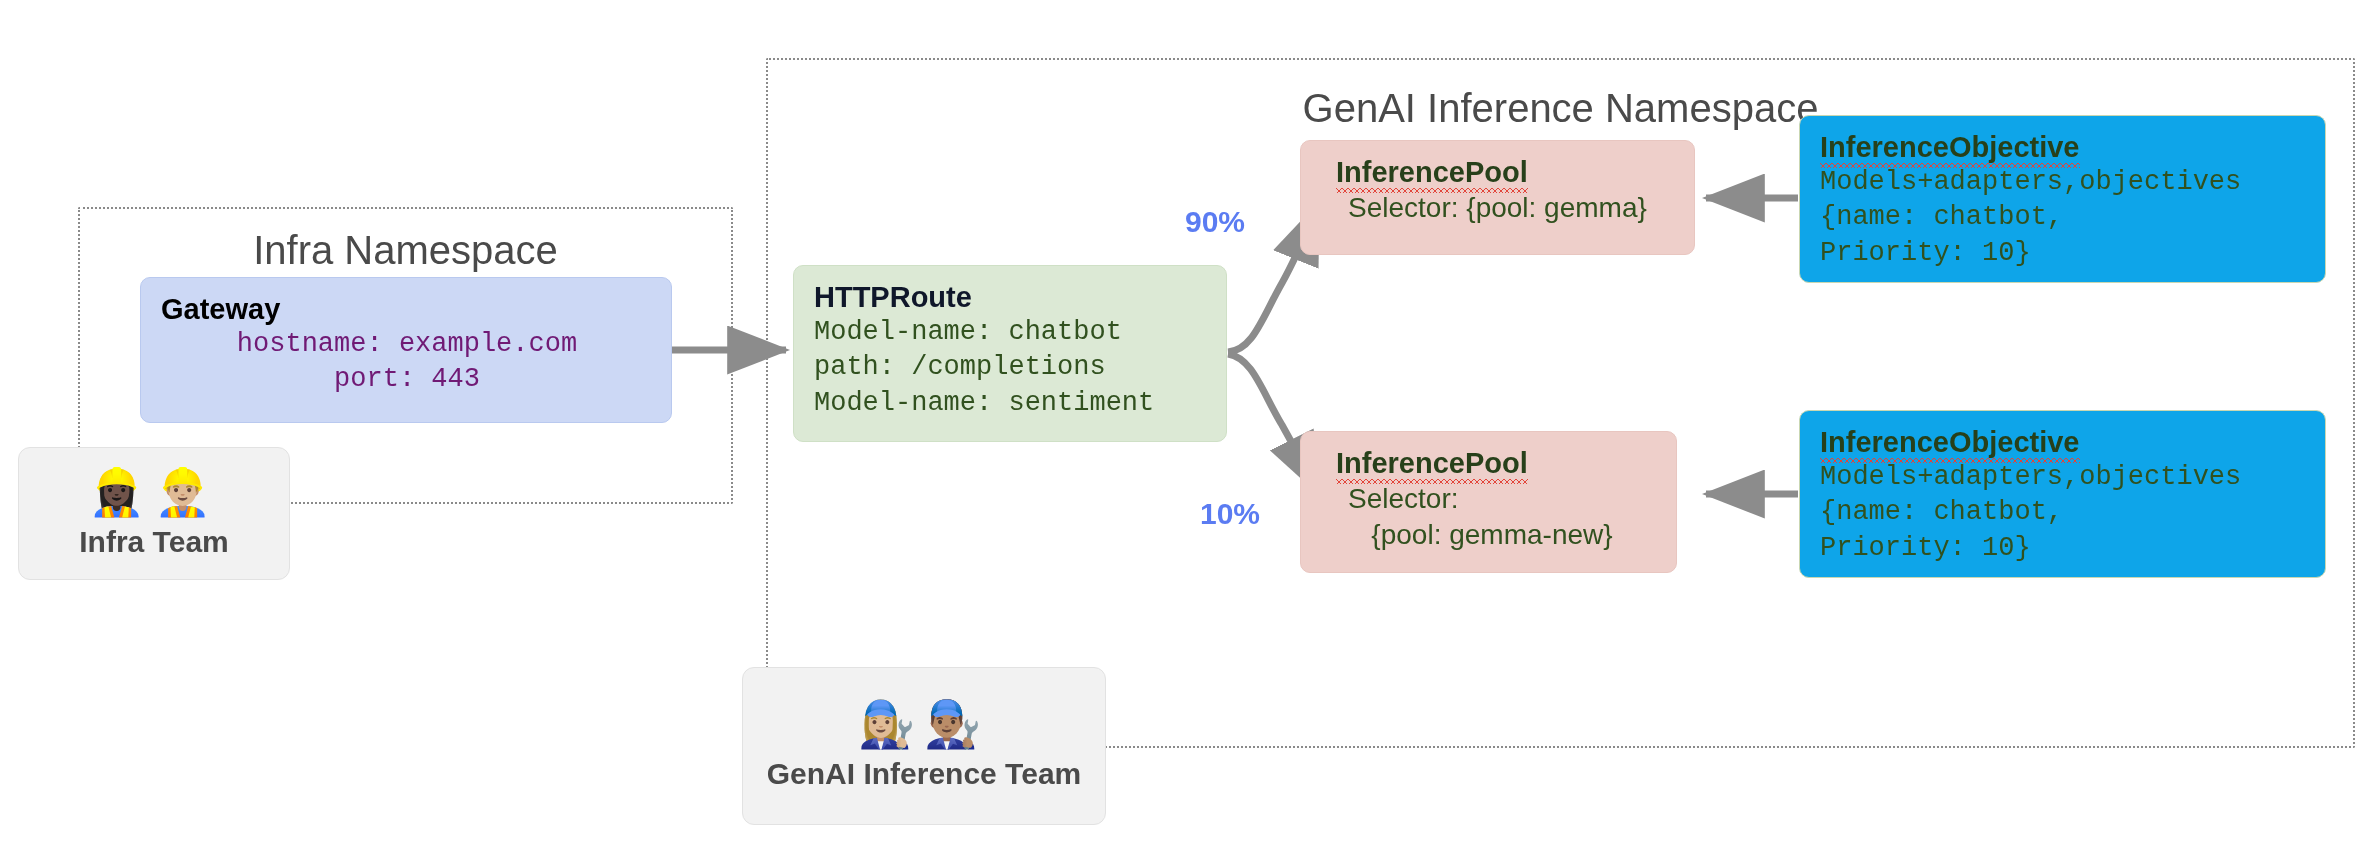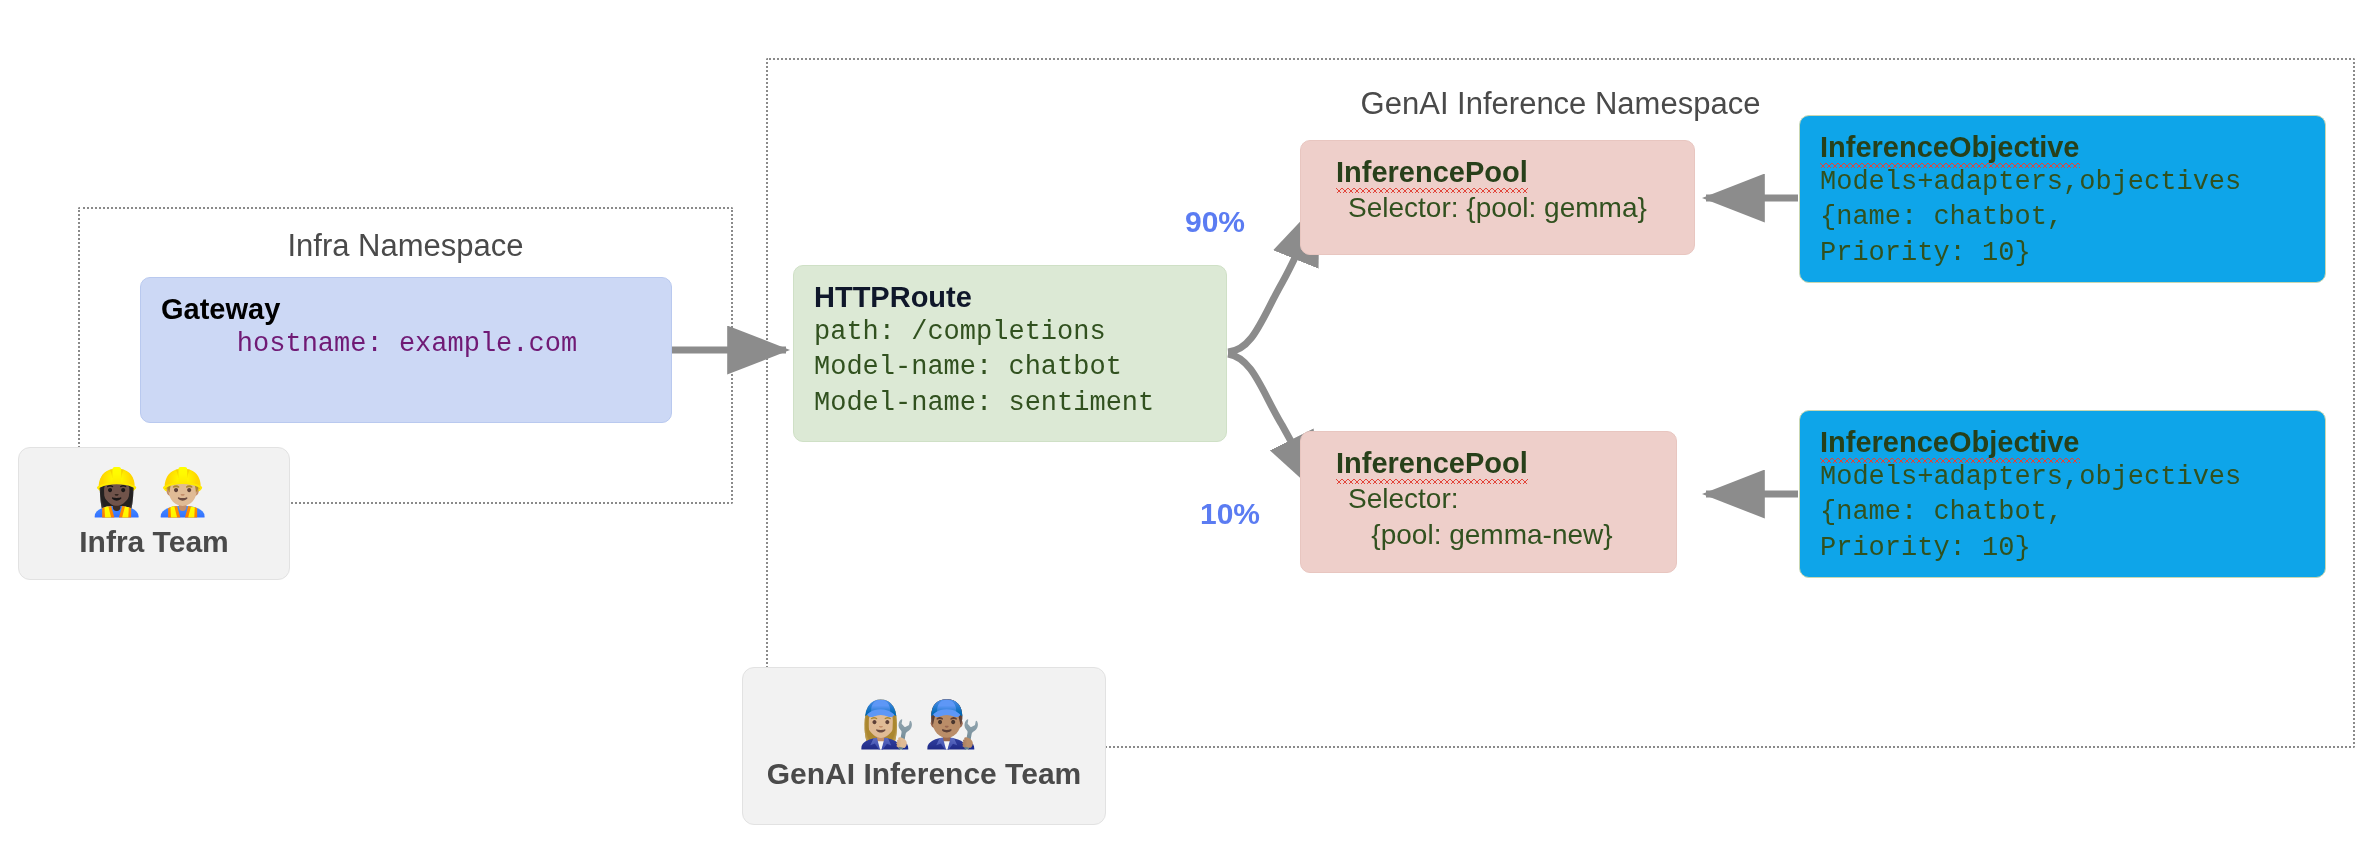--- a/index.html
+++ b/index.html
@@ -12,21 +12,21 @@
   }
   .ns-box{
     position:absolute;
     border:2px dotted #8a8a8a;
     border-radius:2px;
     box-sizing:border-box;
     background:transparent;
   }
   .ns-title{
     position:absolute;
-    font-size:31px;
+    font-size:40px;
     color:#4a4a4a;
     font-family:"Liberation Sans",sans-serif;
     white-space:nowrap;
     letter-spacing:0px;
   }
   .node{
     position:absolute;
     box-sizing:border-box;
     border-radius:10px;
     padding:14px 18px 14px 20px;
@@ -180,26 +180,27 @@
       <line x1="1798" y1="494" x2="1706" y2="494" stroke="#8c8c8c" stroke-width="7" marker-end="url(#ah)"></line>
     </g>
   </svg>
 
   <div class="pct" style="left:1185px;top:205px;">90%</div>
   <div class="pct" style="left:1200px;top:497px;">10%</div>
 
   <div class="node gateway" style="left:140px;top:277px;width:532px;height:146px;">
     <div class="title">Gateway</div>
     <div class="mono">hostname: example.com</div>
+    <div class="mono">port: 443</div>
   </div>
 
   <div class="node httproute" style="left:793px;top:265px;width:434px;height:177px;">
     <div class="title">HTTPRoute</div>
+    <div class="mono">Model-name: chatbot</div>
     <div class="mono">path: /completions</div>
-    <div class="mono">Model-name: chatbot</div>
     <div class="mono">Model-name: sentiment</div>
   </div>
 
   <div class="node pool" style="left:1300px;top:140px;width:395px;height:115px;">
     <div class="title squiggle">InferencePool</div>
     <div class="sans">Selector: {pool: gemma}</div>
   </div>
 
   <div class="node pool" style="left:1300px;top:431px;width:377px;height:142px;">
     <div class="title squiggle">InferencePool</div>

